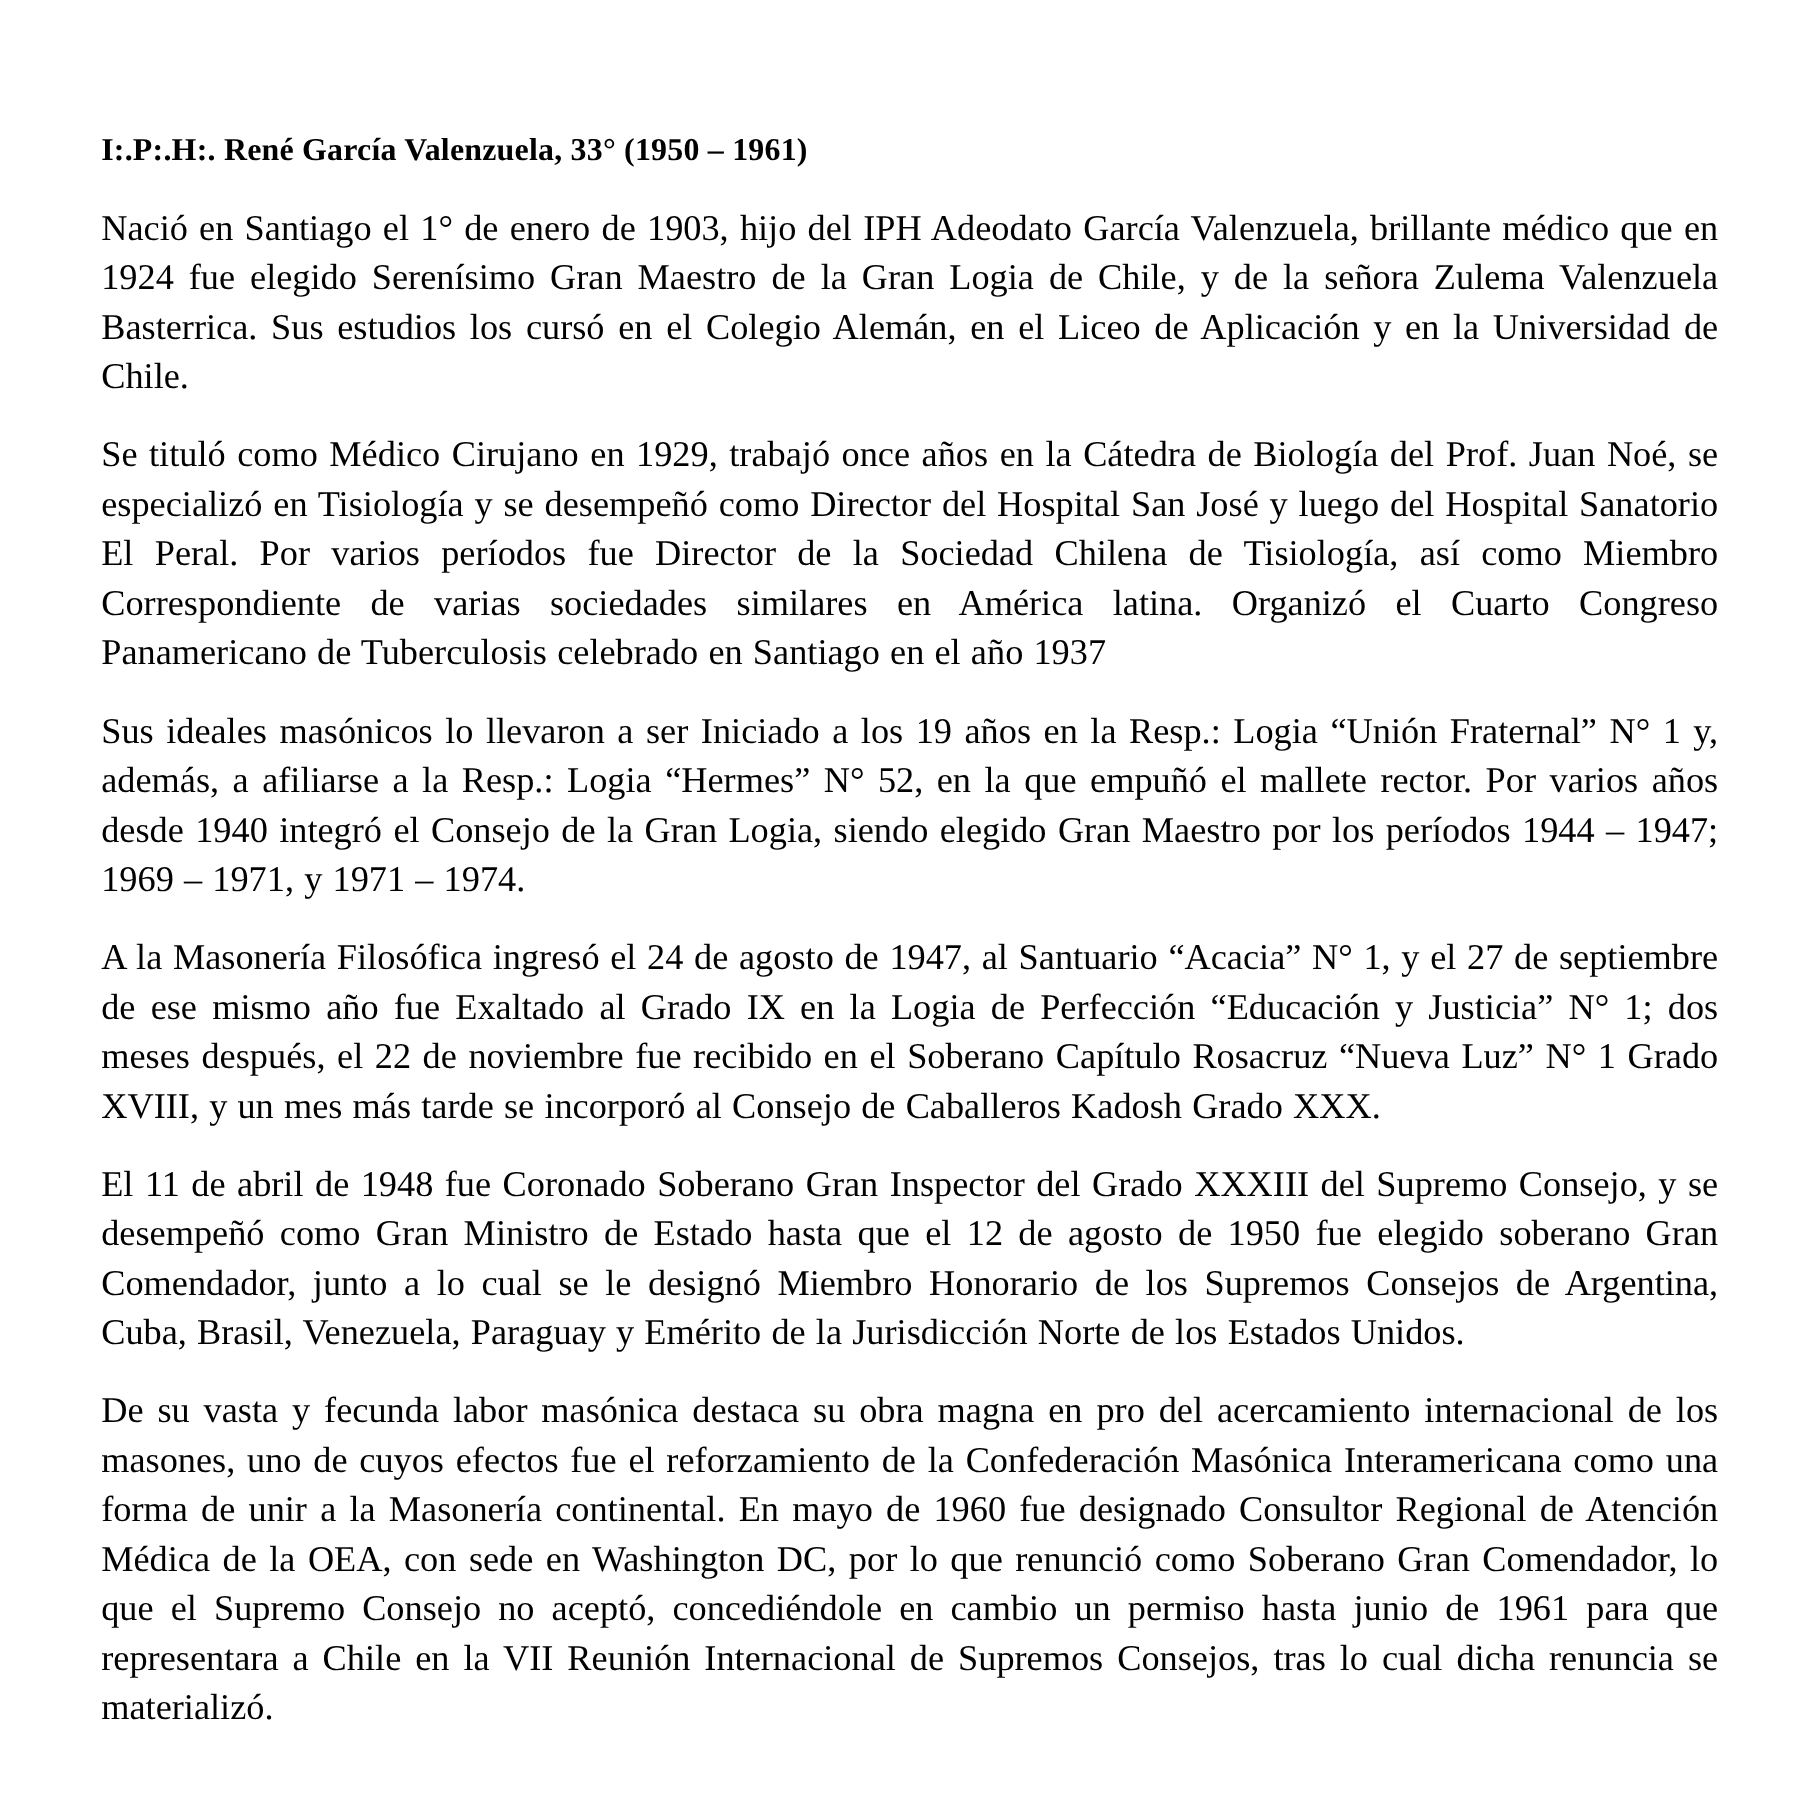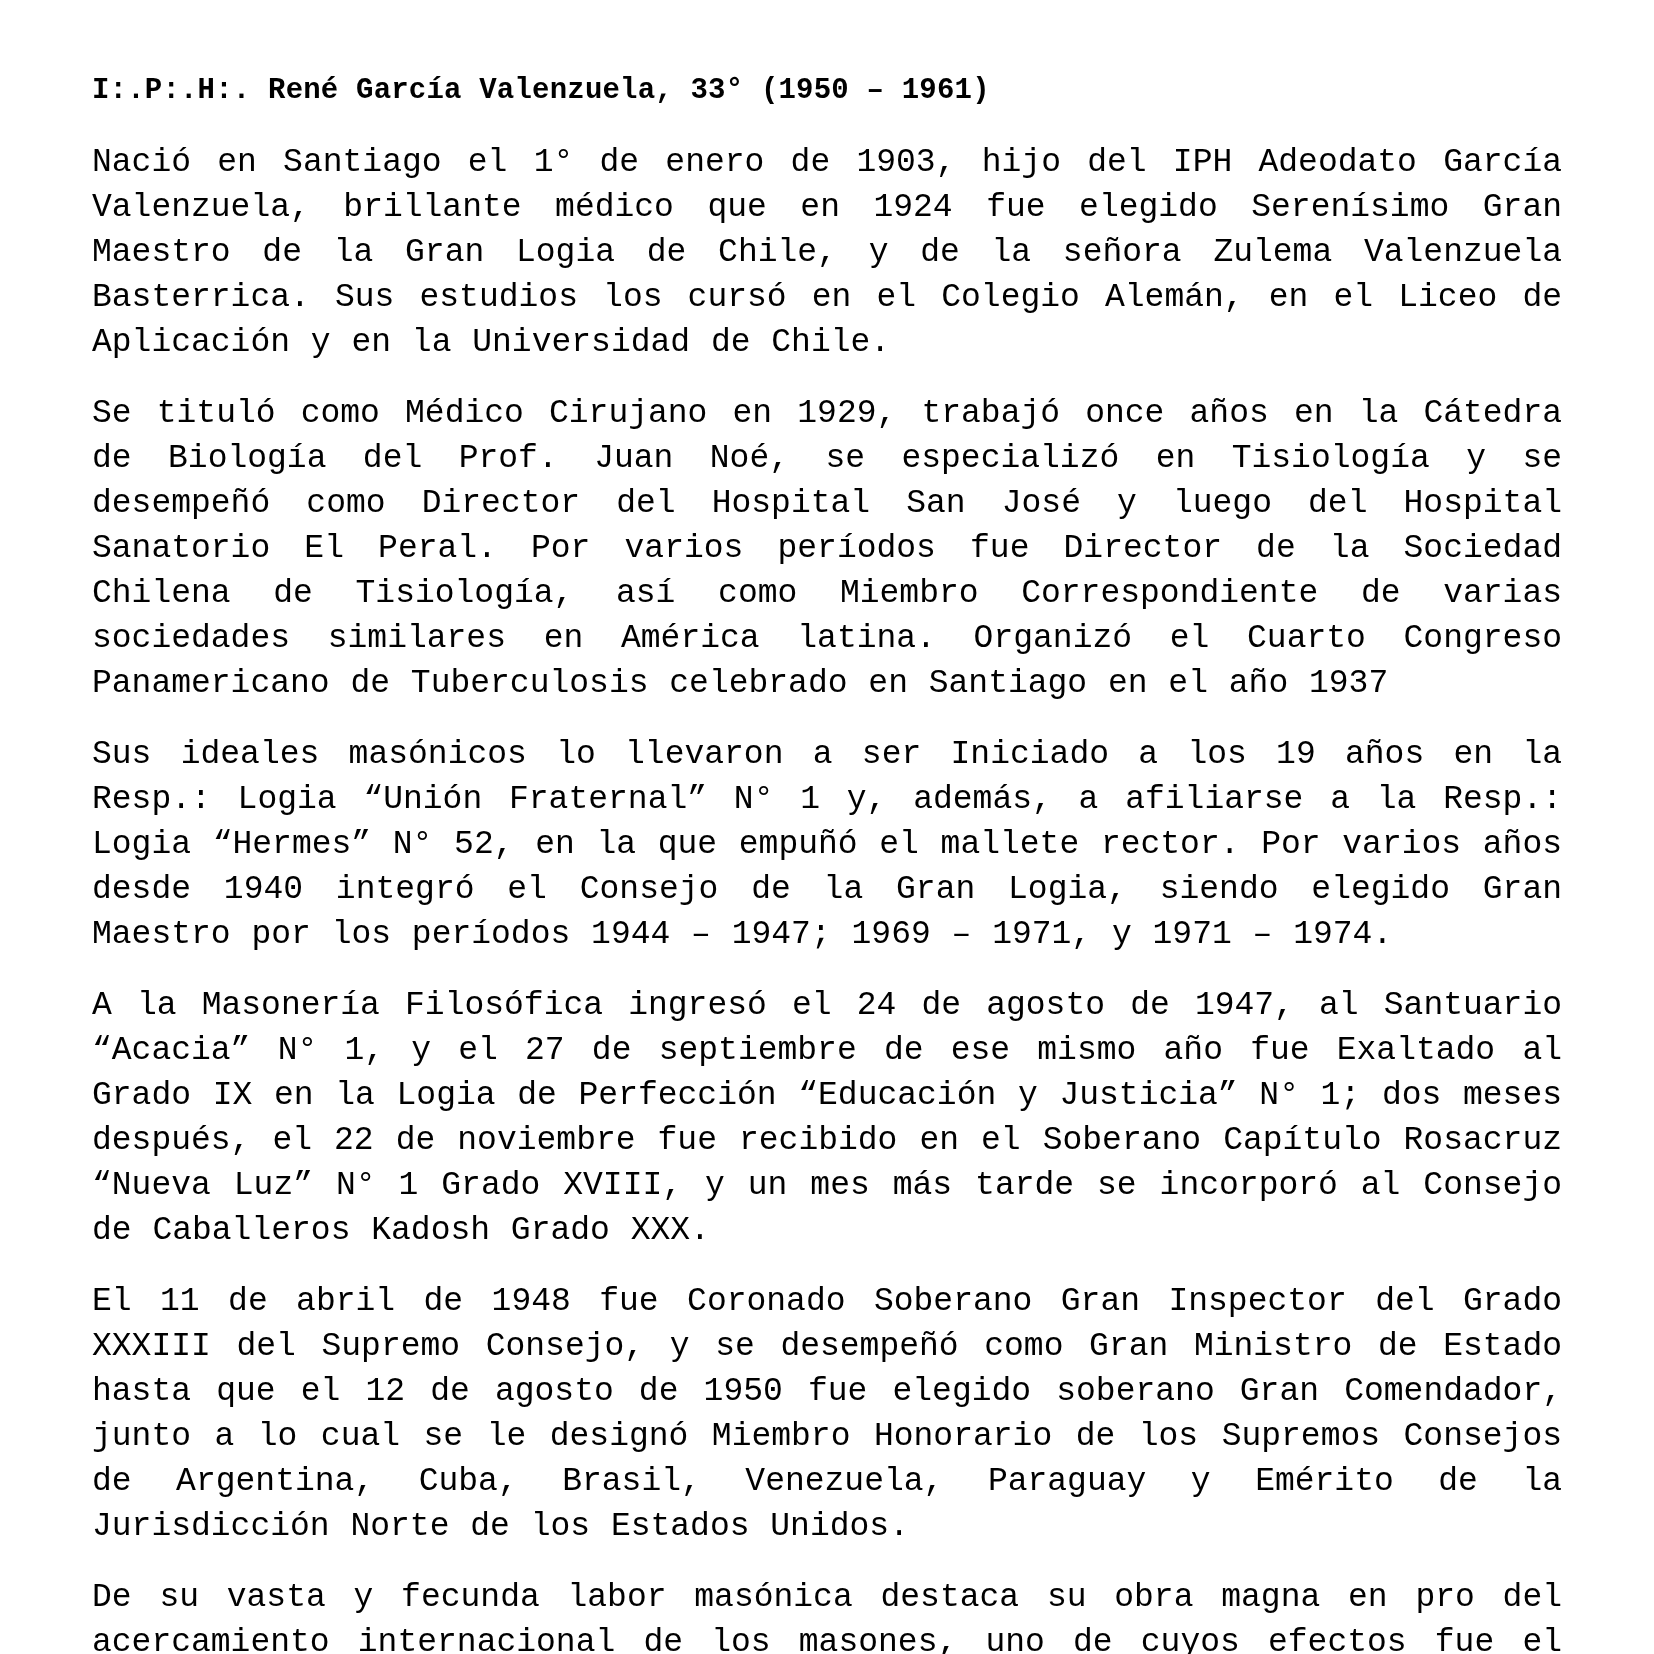--- a/index.html
+++ b/index.html
@@ -5,22 +5,22 @@
   html, body {
     margin: 0;
     padding: 0;
     background: #ffffff;
   }
   .page {
     width: 1654px;
     height: 1654px;
     background: #ffffff;
     box-sizing: border-box;
-    padding: 72px 92px 0 92px;
-    font-family: Liberation Mono, monospace;
+    padding: 118px 92px 0 92px;
+    font-family: Liberation Serif, serif;
     color: #000000;
     overflow: hidden;
   }
   .doc-title {
     font-size: 29px;
     font-weight: bold;
     margin: 0 0 30px 0;
     line-height: 1.3;
     letter-spacing: 0.2px;
   }

